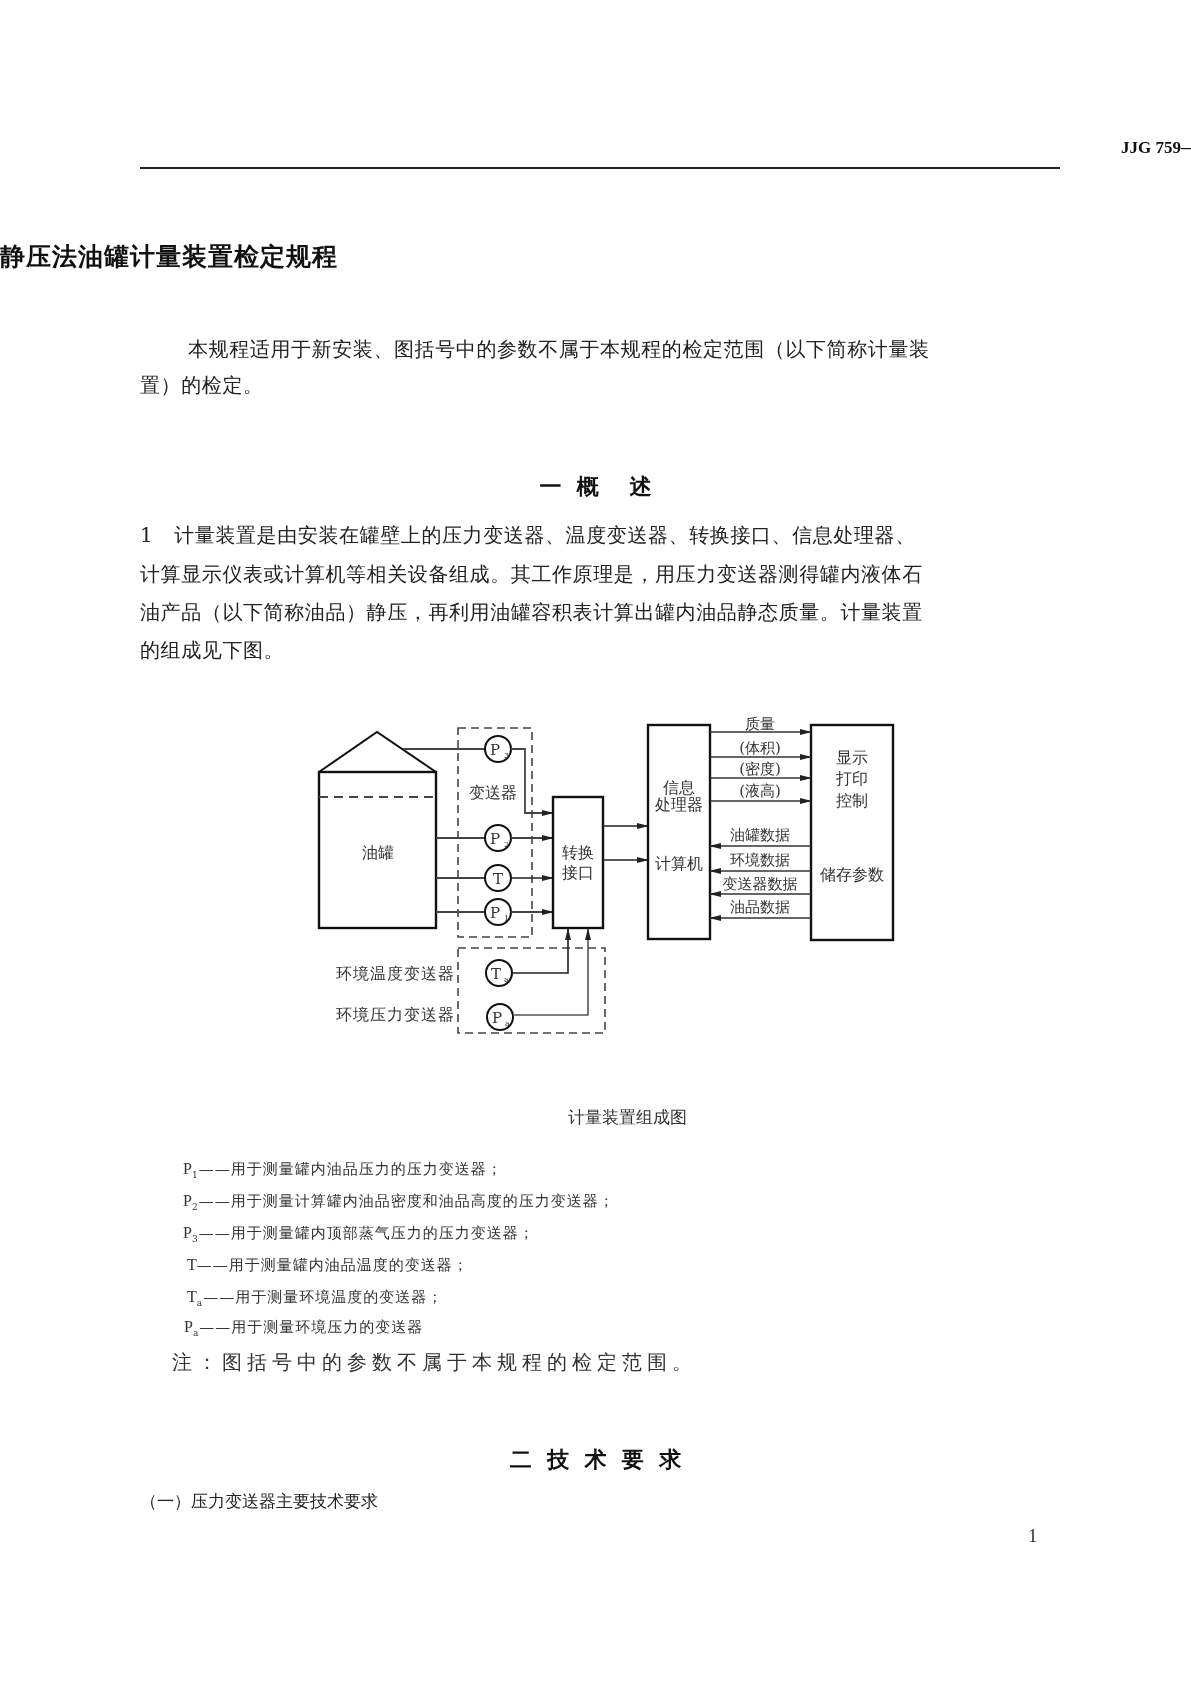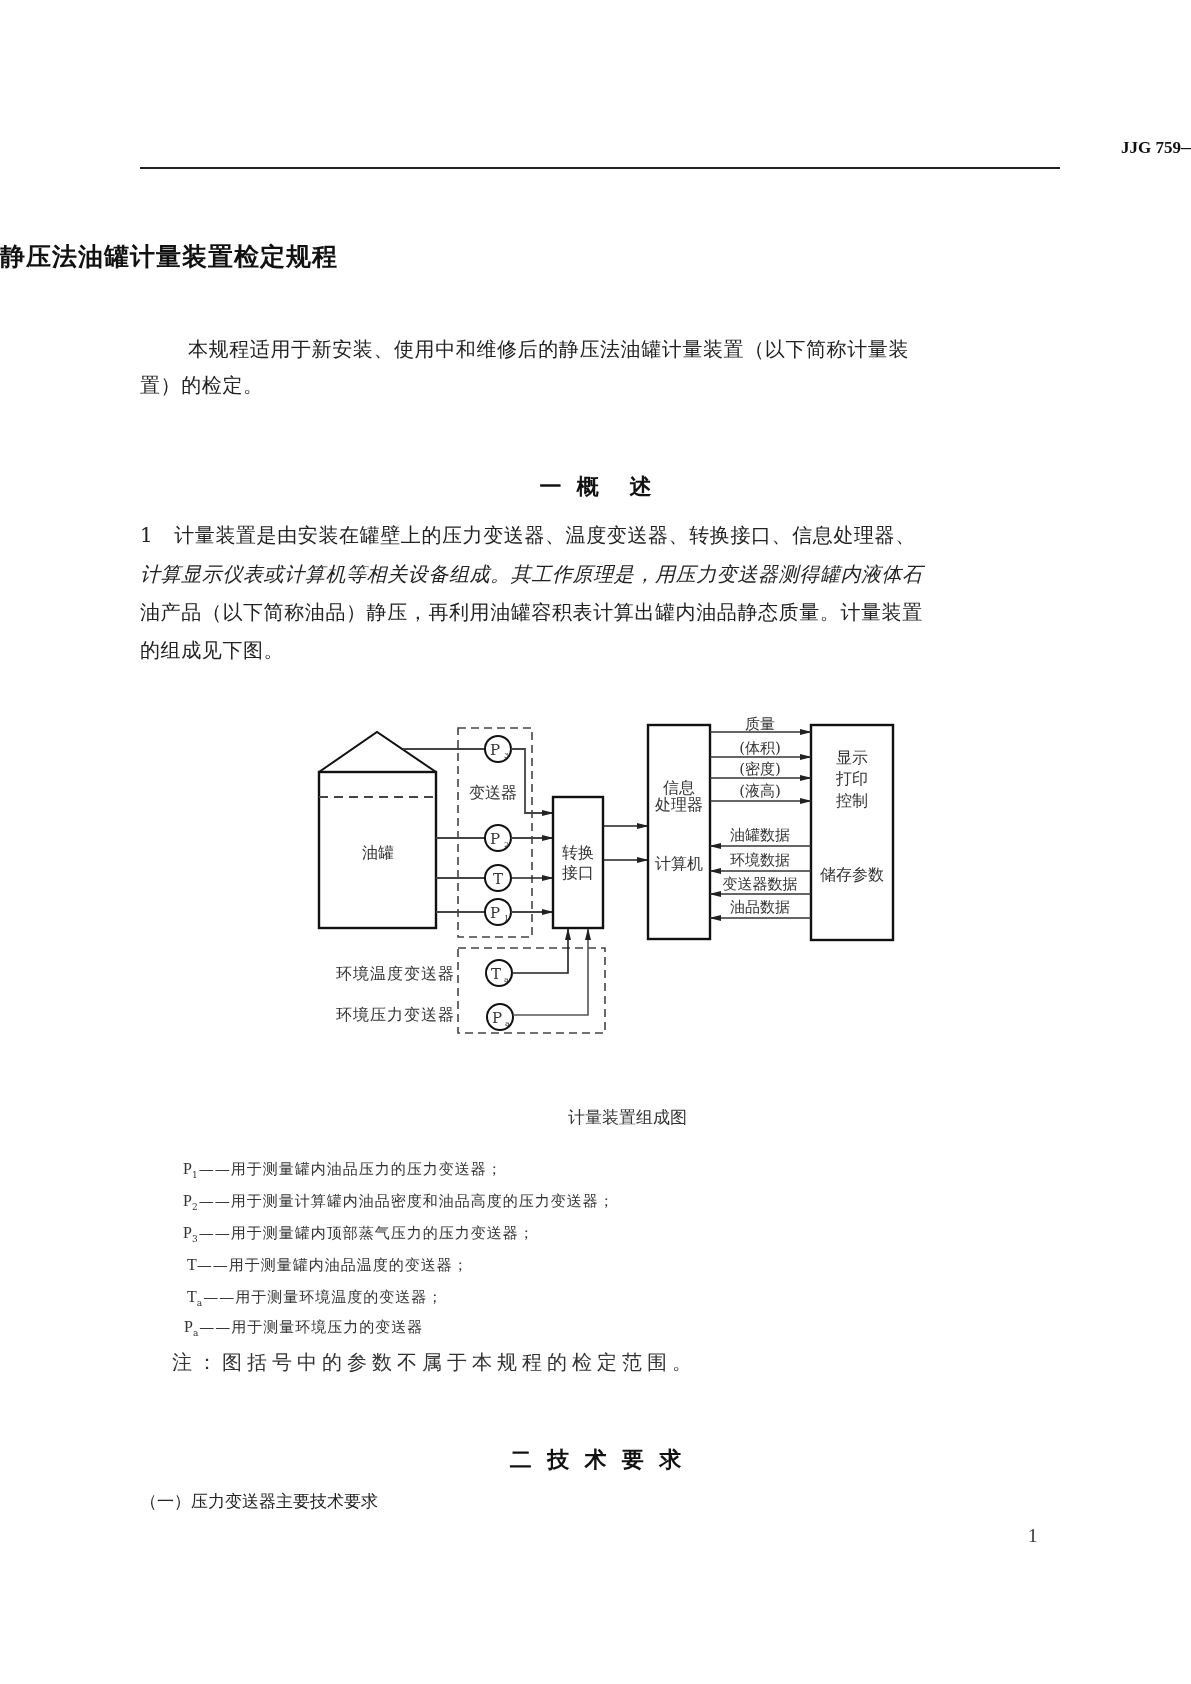--- a/index.html
+++ b/index.html
@@ -24,27 +24,27 @@
   svg text { font-family:"DejaVu Serif","Liberation Serif",serif; fill:#333; }
 </style>
 </head>
 <body>
 
 <div class="abs header">JJG 759—1997</div>
 <div class="rule"></div>
 
 <div class="abs title">静压法油罐计量装置检定规程</div>
 
-<div class="abs para" style="left:188px; top:336px;">本规程适用于新安装、使用中和维修后的静压法油罐计量装置（以下简称计量装</div>
+<div class="abs para" style="left:188px; top:336px;">本规程适用于新安装、图括号中的参数不属于本规程的检定范围（以下简称计量装</div>
 <div class="abs para" style="left:140px; top:372px;">置）的检定。</div>
 
 <div class="abs heading" style="top:447px; white-space:pre;">一  概    述</div>
 
 <div class="abs para" style="left:140px; top:522px; white-space:pre;">1   计量装置是由安装在罐壁上的压力变送器、温度变送器、转换接口、信息处理器、</div>
-<div class="abs para" style="left:140px; top:561px;font-style:italic;">计算显示仪表或计算机等相关设备组成。其工作原理是，用压力变送器测得罐内液体石</div>
+<div class="abs para" style="left:140px; top:561px;">计算显示仪表或计算机等相关设备组成。其工作原理是，用压力变送器测得罐内液体石</div>
 <div class="abs para" style="left:140px; top:599px;font-family:Liberation Serif, serif;">油产品（以下简称油品）静压，再利用油罐容积表计算出罐内油品静态质量。计量装置</div>
 <div class="abs para" style="left:140px; top:637px;">的组成见下图。</div>
 
 <svg width="1191" height="1684" style="position:absolute; left:0; top:0;" xmlns="http://www.w3.org/2000/svg">
   <defs>
     <marker id="arr" markerWidth="12" markerHeight="8" refX="11" refY="4" orient="auto" markerUnits="userSpaceOnUse">
       <path d="M0,1 L12,4 L0,7 Z" fill="#222"></path>
     </marker>
   </defs>
 

